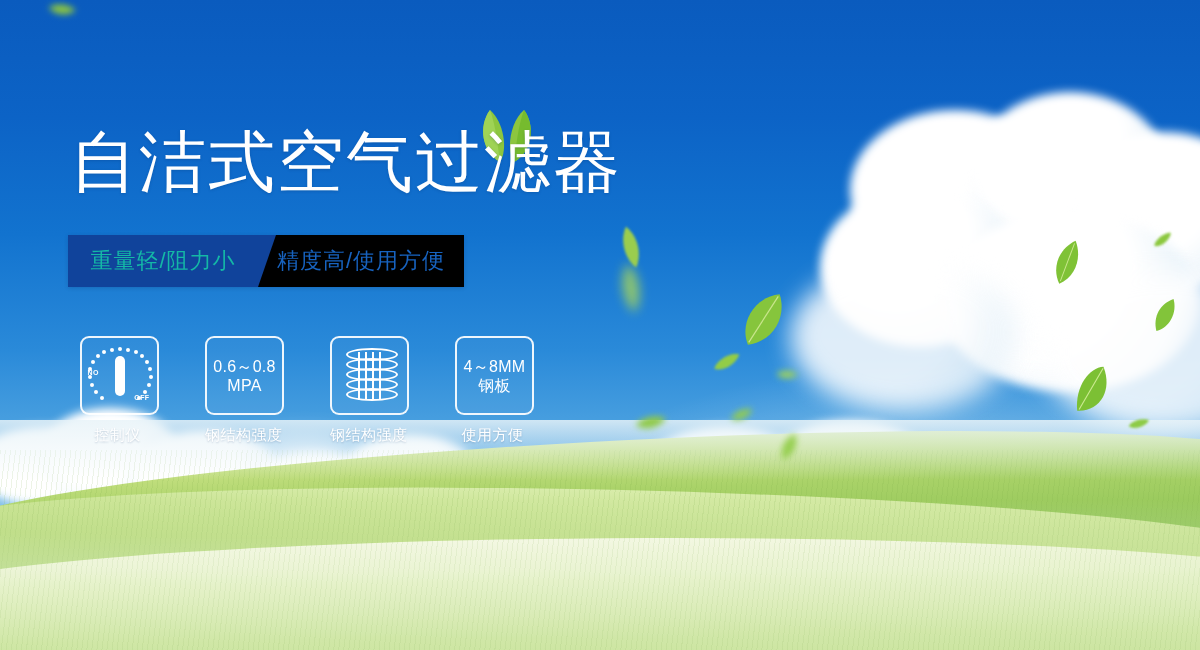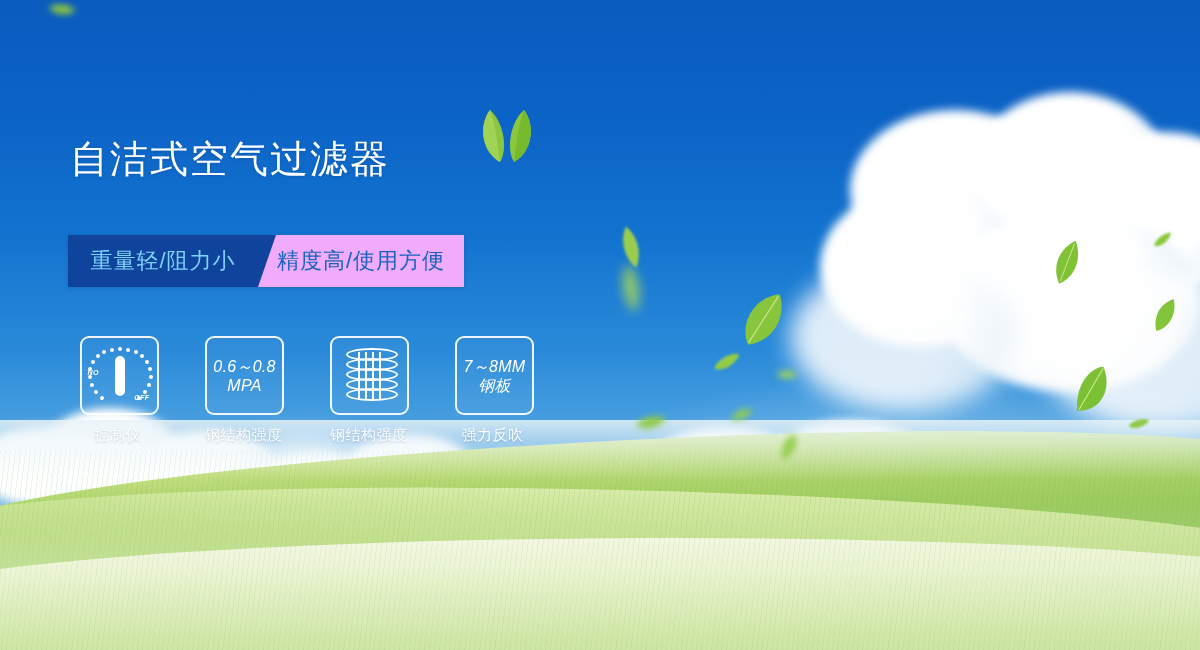--- a/index.html
+++ b/index.html
@@ -88,45 +88,45 @@
 
   
   .leaf{position:absolute;pointer-events:none;}
   .leaf svg{display:block;width:100%;height:100%;}
   .blur1{filter:blur(1.2px);}
   .blur2{filter:blur(3px);}
   .blur3{filter:blur(5.5px);}
 
   
   .title{
-    position:absolute;left:70px;top:140px;
+    position:absolute;left:70px;top:128px;
     color:#ffffff;
-    font-size:38px;line-height:1;
+    font-size:67px;line-height:1;
     font-weight:300;
     letter-spacing:2px;
     white-space:nowrap;
     text-shadow:0 1px 3px rgba(0,40,90,.22);
   }
   .sprout{position:absolute;left:470px;top:108px;width:72px;height:56px;}
 
   
   .subbar{
     position:absolute;left:68px;top:235px;
     width:396px;height:52px;
     background:#10439b;
     display:flex;align-items:stretch;
     box-shadow:0 1px 4px rgba(0,30,80,.18);
   }
   .sub-left{
     display:flex;align-items:center;justify-content:center;
-    width:190px;color:#7dd3fc;font-size:22px;letter-spacing:1px;
+    width:190px;color:#14b8a6;font-size:22px;letter-spacing:1px;
   }
   .sub-right{
     position:relative;flex:1;
-    background:#f0abfc;
+    background:#000000;
     display:flex;align-items:center;justify-content:center;
     color:#1763c0;font-size:22px;letter-spacing:1px;
     clip-path:polygon(18px 0, 100% 0, 100% 100%, 0 100%);
   }
 
   
   .features{
     position:absolute;left:80px;top:336px;
     display:flex;gap:0;
   }
@@ -134,21 +134,20 @@
   .feature:last-child{margin-right:0;}
   .f-box{
     width:75px;height:75px;
     border:2px solid rgba(255,255,255,.92);
     border-radius:9px;
     display:flex;align-items:center;justify-content:center;
     color:#ffffff;
     position:relative;
     overflow:hidden;
     background:rgba(255,255,255,.04);
-    font-style:italic;
   }
   .f-text{
     font-size:16px;line-height:19px;font-weight:400;
     text-align:center;letter-spacing:.3px;
   }
   .f-label{
     margin-top:11px;color:#ffffff;font-size:15px;letter-spacing:.5px;
     text-shadow:0 1px 2px rgba(0,40,90,.22);
     white-space:nowrap;
   }
@@ -384,23 +383,23 @@
           <div class="ring" style="top:30px;"></div>
           <div class="ring" style="top:40px;"></div>
         </div>
       </div>
       <div class="f-label">钢结构强度</div>
     </div>
 
     <div class="feature">
       <div class="f-box">
         <div class="f-text">
-          <div>7～8MM</div>
+          <div>4～8MM</div>
           <div>钢板</div>
         </div>
       </div>
-      <div class="f-label">强力反吹</div>
+      <div class="f-label">使用方便</div>
     </div>
 
 
   </div>
 
 </div>
 
 </body></html>

